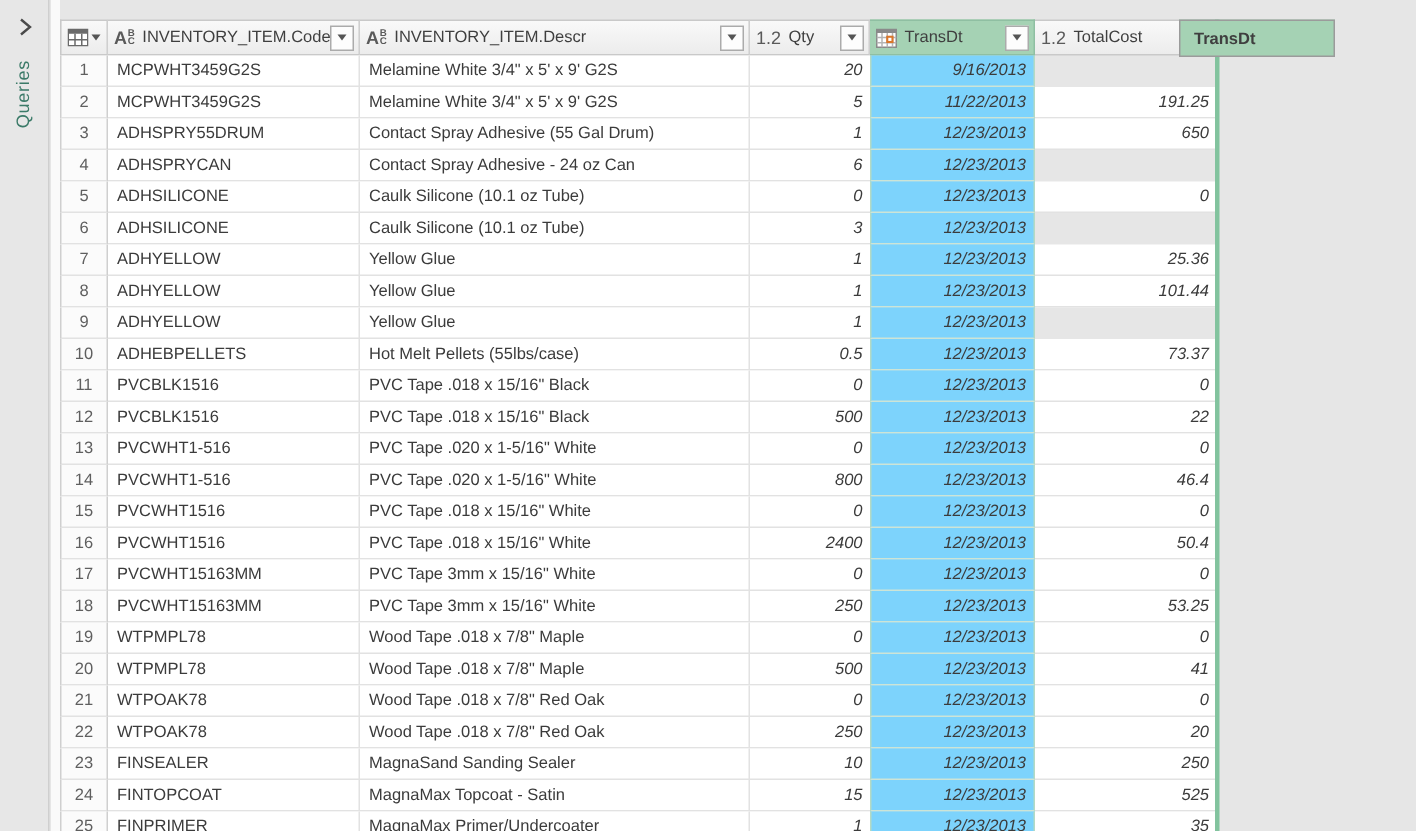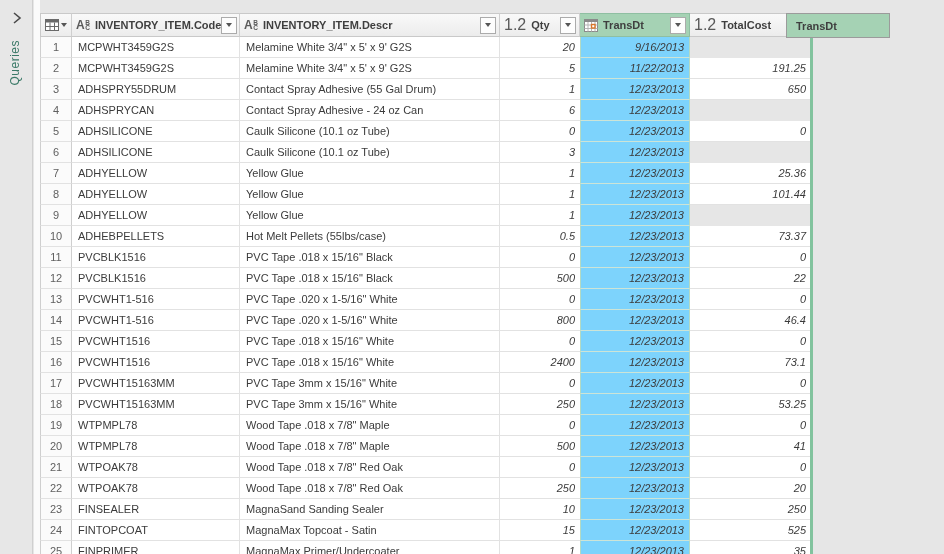--- a/index.html
+++ b/index.html
@@ -15,32 +15,32 @@
     font-size:12px; color:#3b7a68; letter-spacing:0.5px; }
 
   
   .pq-table { position:absolute; left:40px; top:13px; width:772px; }
   .thead { display:flex; height:24px; }
   .th { display:flex; align-items:center; height:24px;
     background:linear-gradient(#f9f9f9,#ececec);
     border-top:1px solid #c9c9c9; border-bottom:1px solid #c9c9c9; border-right:1px solid #cfcfcf;
     overflow:hidden; white-space:nowrap; padding-left:4px; }
   .th.first { border-left:1px solid #c9c9c9; justify-content:center; padding-left:0; }
-  .th-label { font-size:11px; font-weight:bold; color:#3f3f3f; margin-left:5px; }
+  .th-label { font-size:11px; font-weight:normal; color:#3f3f3f; margin-left:5px; }
   .th.sel { background:#a5d2b4; border-top-color:#8fbfa2; border-bottom-color:#8fbfa2; border-right-color:#8fbfa2; }
 
   .filter-btn { margin-left:auto; margin-right:3px; width:16px; height:17px; background:#fdfdfd;
     border:1px solid #ababab; display:flex; align-items:center; justify-content:center; cursor:pointer; flex:none; }
   .caret-down { width:0; height:0; border-left:3px solid transparent; border-right:3px solid transparent; border-top:4px solid #555; }
 
   .type-icon { flex:none; display:flex; align-items:center; color:#5a5a5a; }
   .abc-icon { font-weight:bold; font-size:11px; line-height:10px; }
   .abc-icon .big-a { font-size:12px; }
   .abc-stack { display:inline-flex; flex-direction:column; font-size:6.5px; line-height:5.5px; margin-left:0.5px; }
-  .num-icon { font-size:16px; color:#5a5a5a;text-align:right; }
+  .num-icon { font-size:12px; color:#5a5a5a;text-align:right; }
 
   .w-num { width:32px; } .w-code { width:168px; } .w-descr { width:260px; }
   .w-qty { width:80px; } .w-date { width:110px; } .w-cost { width:122px; }
 
   .tr { display:flex; height:21px; }
   .td { height:21px; line-height:20px; font-size:11px; color:#3b3b3b;
     background:#fff; border-right:1px solid #e2e2e2; border-bottom:1px solid #e2e2e2;
     overflow:hidden; white-space:nowrap; padding-left:6px; }
   .td.rownum { background:#fbfbfb; color:#5f5f5f; text-align:center; padding-left:0;
     border-left:1px solid #cfcfcf; border-right:1px solid #cfcfcf; }
@@ -258,21 +258,21 @@
           <div class="td numeric w-qty">0</div>
           <div class="td numeric selcol w-date">12/23/2013</div>
           <div class="td numeric w-cost">0</div>
         </div>
         <div class="tr">
           <div class="td rownum w-num">16</div>
           <div class="td w-code">PVCWHT1516</div>
           <div class="td w-descr">PVC Tape .018 x 15/16" White</div>
           <div class="td numeric w-qty">2400</div>
           <div class="td numeric selcol w-date">12/23/2013</div>
-          <div class="td numeric w-cost">73.1</div>
+          <div class="td numeric w-cost">50.4</div>
         </div>
         <div class="tr">
           <div class="td rownum w-num">17</div>
           <div class="td w-code">PVCWHT15163MM</div>
           <div class="td w-descr">PVC Tape 3mm x 15/16" White</div>
           <div class="td numeric w-qty">0</div>
           <div class="td numeric selcol w-date">12/23/2013</div>
           <div class="td numeric w-cost">0</div>
         </div>
         <div class="tr">

